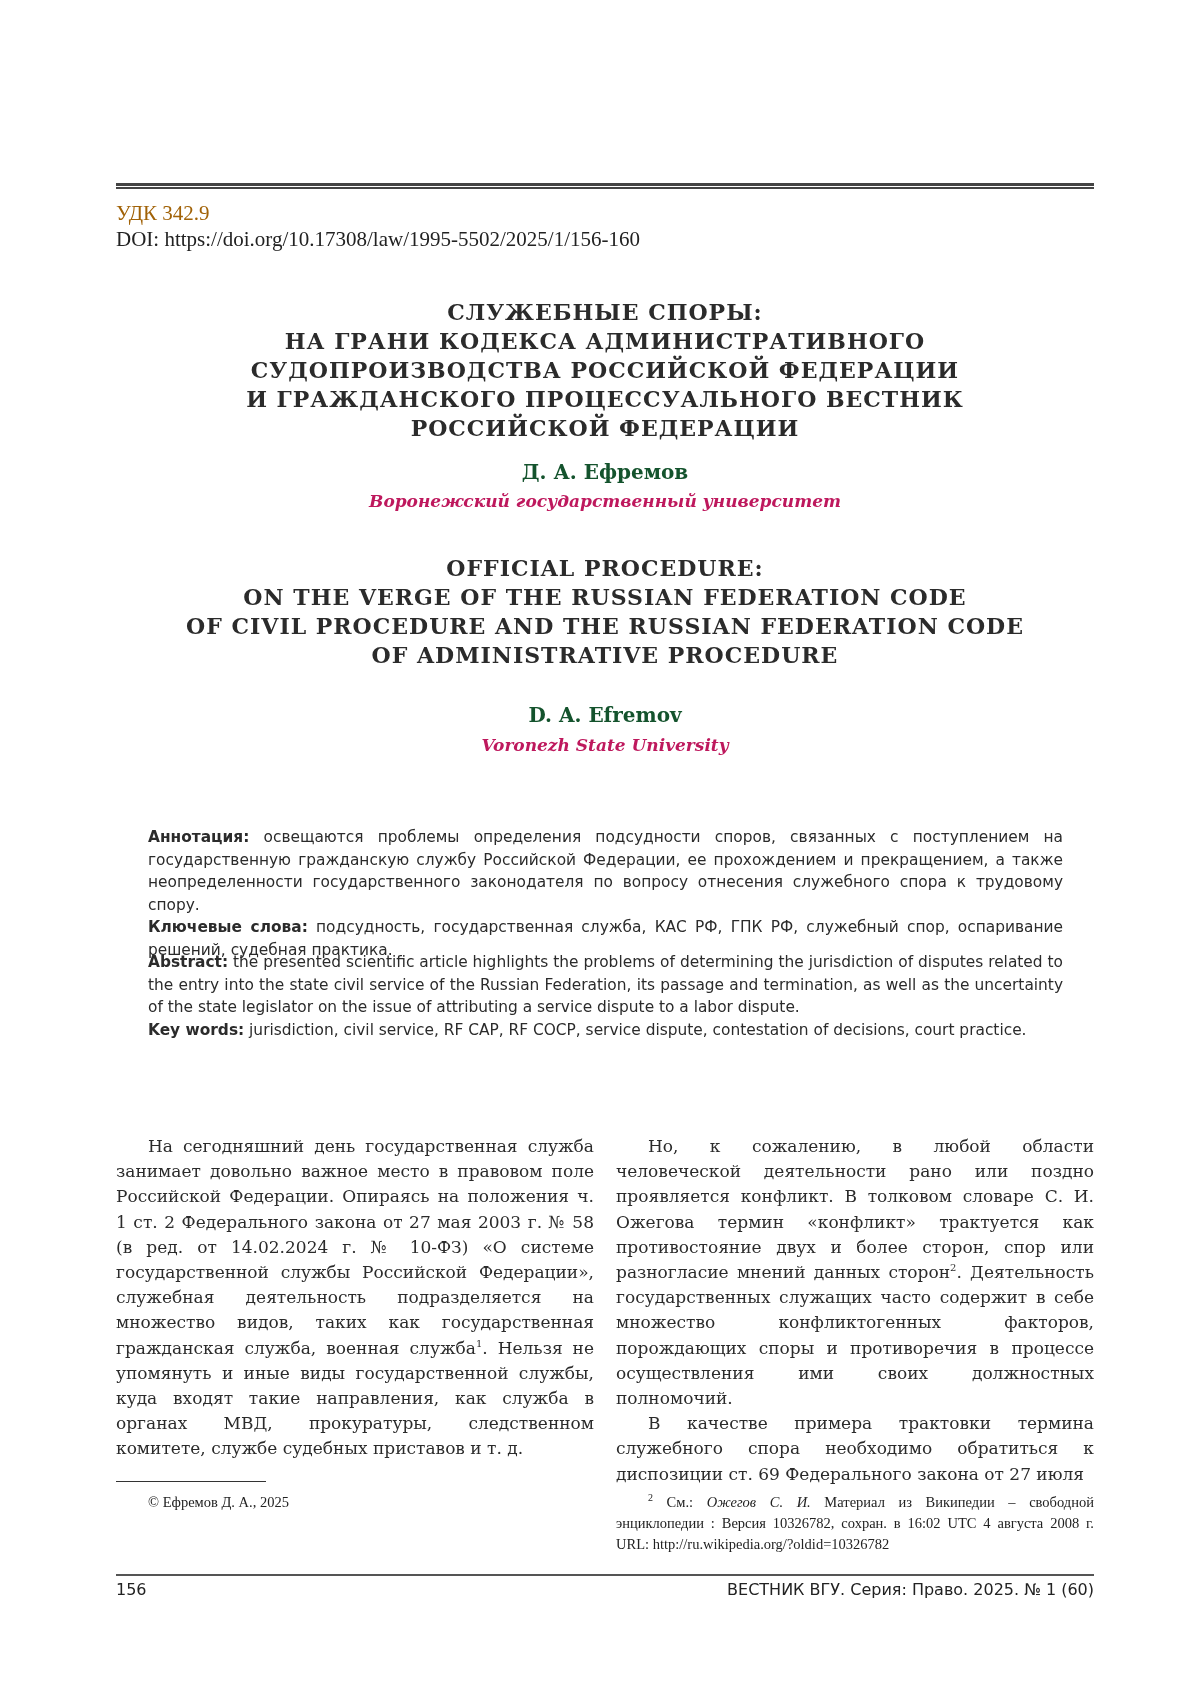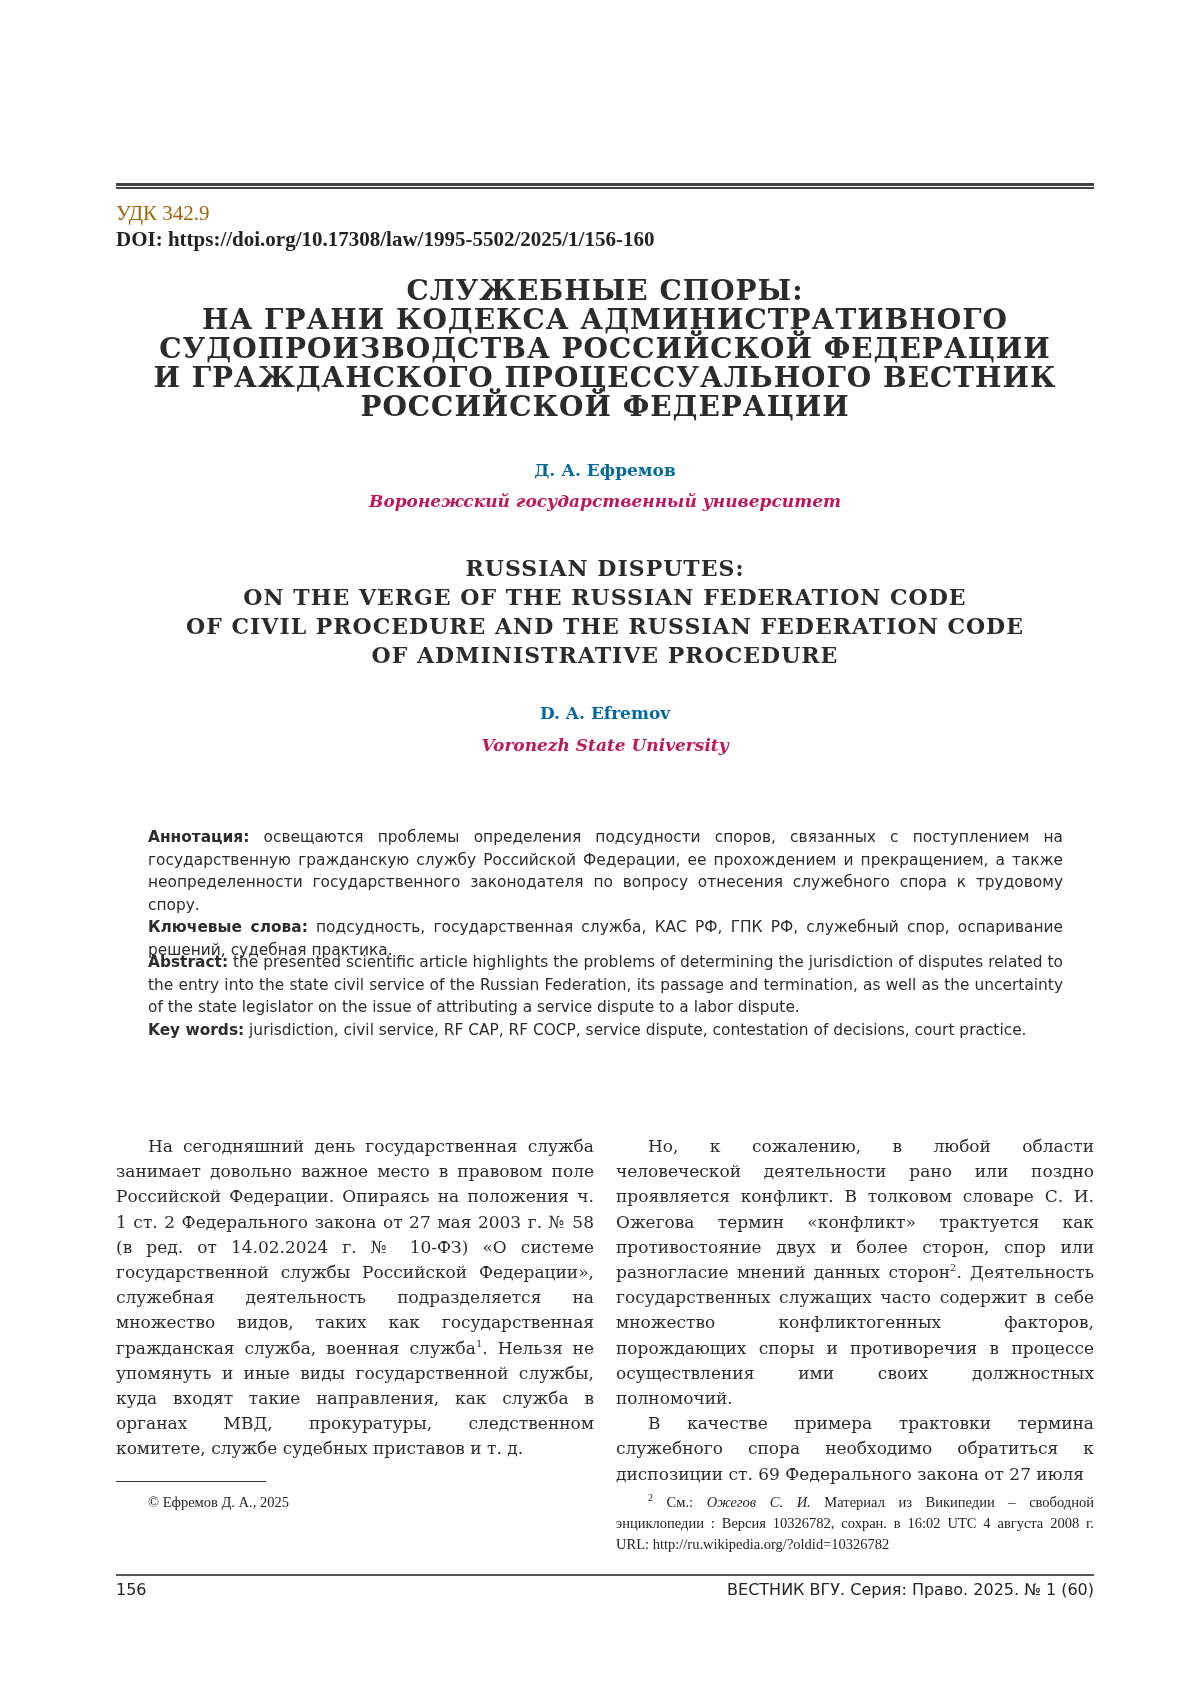--- a/index.html
+++ b/index.html
@@ -1,23 +1,23 @@
 <!DOCTYPE html>
 <html><head>
 <meta charset="utf-8">
 <style>
   html, body { margin:0; padding:0; background:#ffffff; }
   body { width:1200px; height:1697px; position:relative; overflow:hidden; color:#222; font-family:"Liberation Serif", serif; }
   .rule-double { position:absolute; left:116px; width:978px; top:183px; height:6px; border-top:3px solid #444; border-bottom:2px solid #444; box-sizing:border-box; }
   .udk { position:absolute; left:116px; top:200px; font-size:21px; line-height:26px; color:#a16207; }
-  .doi { position:absolute; left:116px; top:226px; font-size:21px; line-height:26px; color:#222;font-weight:bold; }
+  .doi { position:absolute; left:116px; top:226px; font-size:21px; line-height:26px; color:#222; }
   .title-block { position:absolute; left:116px; width:978px; text-align:center; font-family:"DejaVu Serif", serif; font-weight:bold; color:#2b2b2b; letter-spacing:1px; }
-  .title-ru { top:276px; font-size:28px; line-height:29px; }
+  .title-ru { top:298px; font-size:22px; line-height:29px; }
   .title-en { top:554px; font-size:22px; line-height:29px; }
-  .author { position:absolute; left:116px; width:978px; text-align:center; font-family:"DejaVu Serif", serif; font-weight:bold; font-size:17px; color:#0369a1; }
+  .author { position:absolute; left:116px; width:978px; text-align:center; font-family:"DejaVu Serif", serif; font-weight:bold; font-size:20px; color:#14532d; }
   .affil { position:absolute; left:116px; width:978px; text-align:center; font-family:"DejaVu Serif", serif; font-weight:bold; font-style:italic; font-size:17px; color:#be185d; }
   .abstract { position:absolute; left:148px; width:915px; font-family:"DejaVu Sans", sans-serif; font-size:15.4px; line-height:22.5px; color:#2b2b2b; text-align:justify; }
   .abstract b { font-weight:bold; }
   .col { position:absolute; top:1134px; width:478px; font-family:"DejaVu Serif", serif; font-size:17px; line-height:25.2px; color:#2b2b2b; text-align:justify; }
   .col p { margin:0; text-indent:32px; }
   .col-left { left:116px; }
   .col-right { left:616px; }
   sup { font-size:10px; line-height:0; }
   .fn-rule { position:absolute; top:1481px; left:116px; width:150px; height:0; border-top:1.5px solid #333; }
   .footnote { position:absolute; top:1492px; width:478px; font-family:"Liberation Serif", serif; font-size:14.5px; line-height:21px; color:#222; text-align:justify; }
@@ -39,21 +39,21 @@
   <div>СЛУЖЕБНЫЕ СПОРЫ:</div>
   <div>НА ГРАНИ КОДЕКСА АДМИНИСТРАТИВНОГО</div>
   <div>СУДОПРОИЗВОДСТВА РОССИЙСКОЙ ФЕДЕРАЦИИ</div>
   <div>И ГРАЖДАНСКОГО ПРОЦЕССУАЛЬНОГО ВЕСТНИК</div>
   <div>РОССИЙСКОЙ ФЕДЕРАЦИИ</div>
 </div>
 <div class="author" style="top:460px;">Д. А. Ефремов</div>
 <div class="affil" style="top:491px;">Воронежский государственный университет</div>
 
 <div class="title-block title-en">
-  <div>RUSSIAN DISPUTES:</div>
+  <div>OFFICIAL PROCEDURE:</div>
   <div>ON THE VERGE OF THE RUSSIAN FEDERATION CODE</div>
   <div>OF CIVIL PROCEDURE AND THE RUSSIAN FEDERATION CODE</div>
   <div>OF ADMINISTRATIVE PROCEDURE</div>
 </div>
 <div class="author" style="top:703px;">D. A. Efremov</div>
 <div class="affil" style="top:735px;">Voronezh State University</div>
 
 <div class="abstract" style="top:778px;margin-top:48px;">
   <b>Аннотация:</b><span> освещаются проблемы определения подсудности споров, связанных с поступлением на государственную гражданскую службу Российской Федерации, ее прохождением и прекращением, а также неопределенности государственного законодателя по вопросу отнесения служебного спора к трудовому спору.</span><br>
   <b>Ключевые слова:</b><span> подсудность, государственная служба, КАС РФ, ГПК РФ, служебный спор, оспаривание решений, судебная практика.</span>

